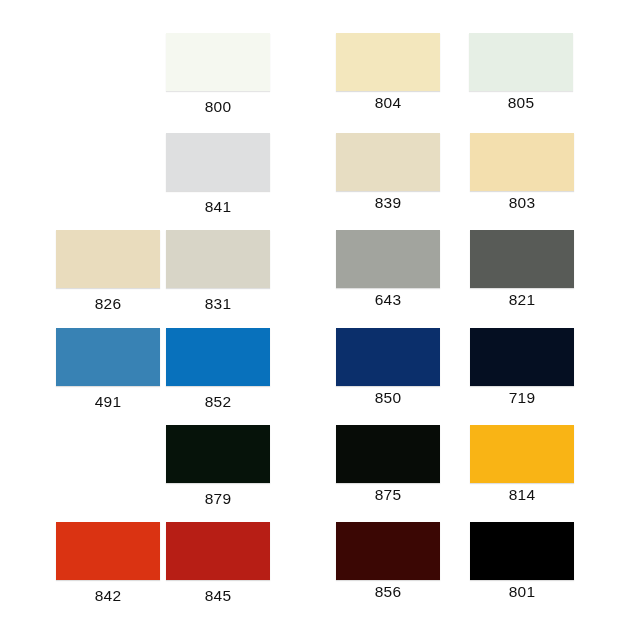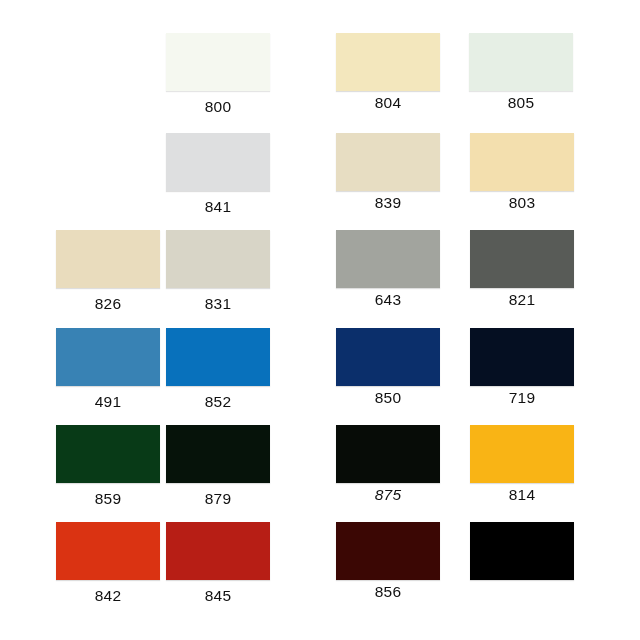--- a/index.html
+++ b/index.html
@@ -107,44 +107,41 @@
       <div class="swatch-label" style="color: rgb(17, 17, 17);">852</div>
     </div>
     <div class="swatch-cell" style="left: 336px; top: 328px;">
       <div class="swatch-chip" style="width: 104px; height: 58px; background: rgb(11, 47, 107);"></div>
       <div class="swatch-label" style="color: rgb(17, 17, 17);">850</div>
     </div>
     <div class="swatch-cell" style="left: 470px; top: 328px;">
       <div class="swatch-chip" style="width: 104px; height: 58px; background: rgb(5, 15, 34);"></div>
       <div class="swatch-label" style="color: rgb(17, 17, 17);">719</div>
     </div>
-    <div class="swatch-cell label-low" style="left: 56px; top: 425px;">
-      <div class="swatch-chip" style="width: 104px; height: 58px; background: rgb(8, 58, 23);"></div>
-      <div class="swatch-label" style="color: rgb(17, 17, 17);">859</div>
-    </div>
     <div class="swatch-cell label-low" style="left: 166px; top: 425px;">
       <div class="swatch-chip" style="width: 104px; height: 58px; background: rgb(6, 19, 10);"></div>
       <div class="swatch-label" style="color: rgb(17, 17, 17);">879</div>
     </div>
     <div class="swatch-cell" style="left: 336px; top: 425px;">
       <div class="swatch-chip" style="width: 104px; height: 58px; background: rgb(7, 12, 7);"></div>
-      <div class="swatch-label" style="color: rgb(17, 17, 17); font-style: italic;">875</div>
+      <div class="swatch-label" style="color: rgb(17, 17, 17);">875</div>
     </div>
     <div class="swatch-cell" style="left: 470px; top: 425px; padding-left: 16px;">
       <div class="swatch-chip" style="width: 104px; height: 58px; background: rgb(249, 180, 21);"></div>
       <div class="swatch-label" style="color: rgb(17, 17, 17);">814</div>
     </div>
     <div class="swatch-cell label-low" style="left: 56px; top: 522px;">
       <div class="swatch-chip" style="width: 104px; height: 58px; background: rgb(218, 51, 18);"></div>
       <div class="swatch-label" style="color: rgb(17, 17, 17);">842</div>
     </div>
     <div class="swatch-cell label-low" style="left: 166px; top: 522px;">
       <div class="swatch-chip" style="width: 104px; height: 58px; background: rgb(183, 30, 21);"></div>
       <div class="swatch-label" style="color: rgb(17, 17, 17);">845</div>
     </div>
     <div class="swatch-cell" style="left: 336px; top: 522px;">
       <div class="swatch-chip" style="width: 104px; height: 58px; background: rgb(59, 7, 4);"></div>
       <div class="swatch-label" style="color: rgb(17, 17, 17);">856</div>
     </div>
     <div class="swatch-cell" style="left: 470px; top: 522px;">
       <div class="swatch-chip" style="width: 104px; height: 58px; background: rgb(0, 0, 0);"></div>
+      <div class="swatch-label" style="color: rgb(17, 17, 17);">801</div>
     </div>
   </div>
 
 </body></html>

